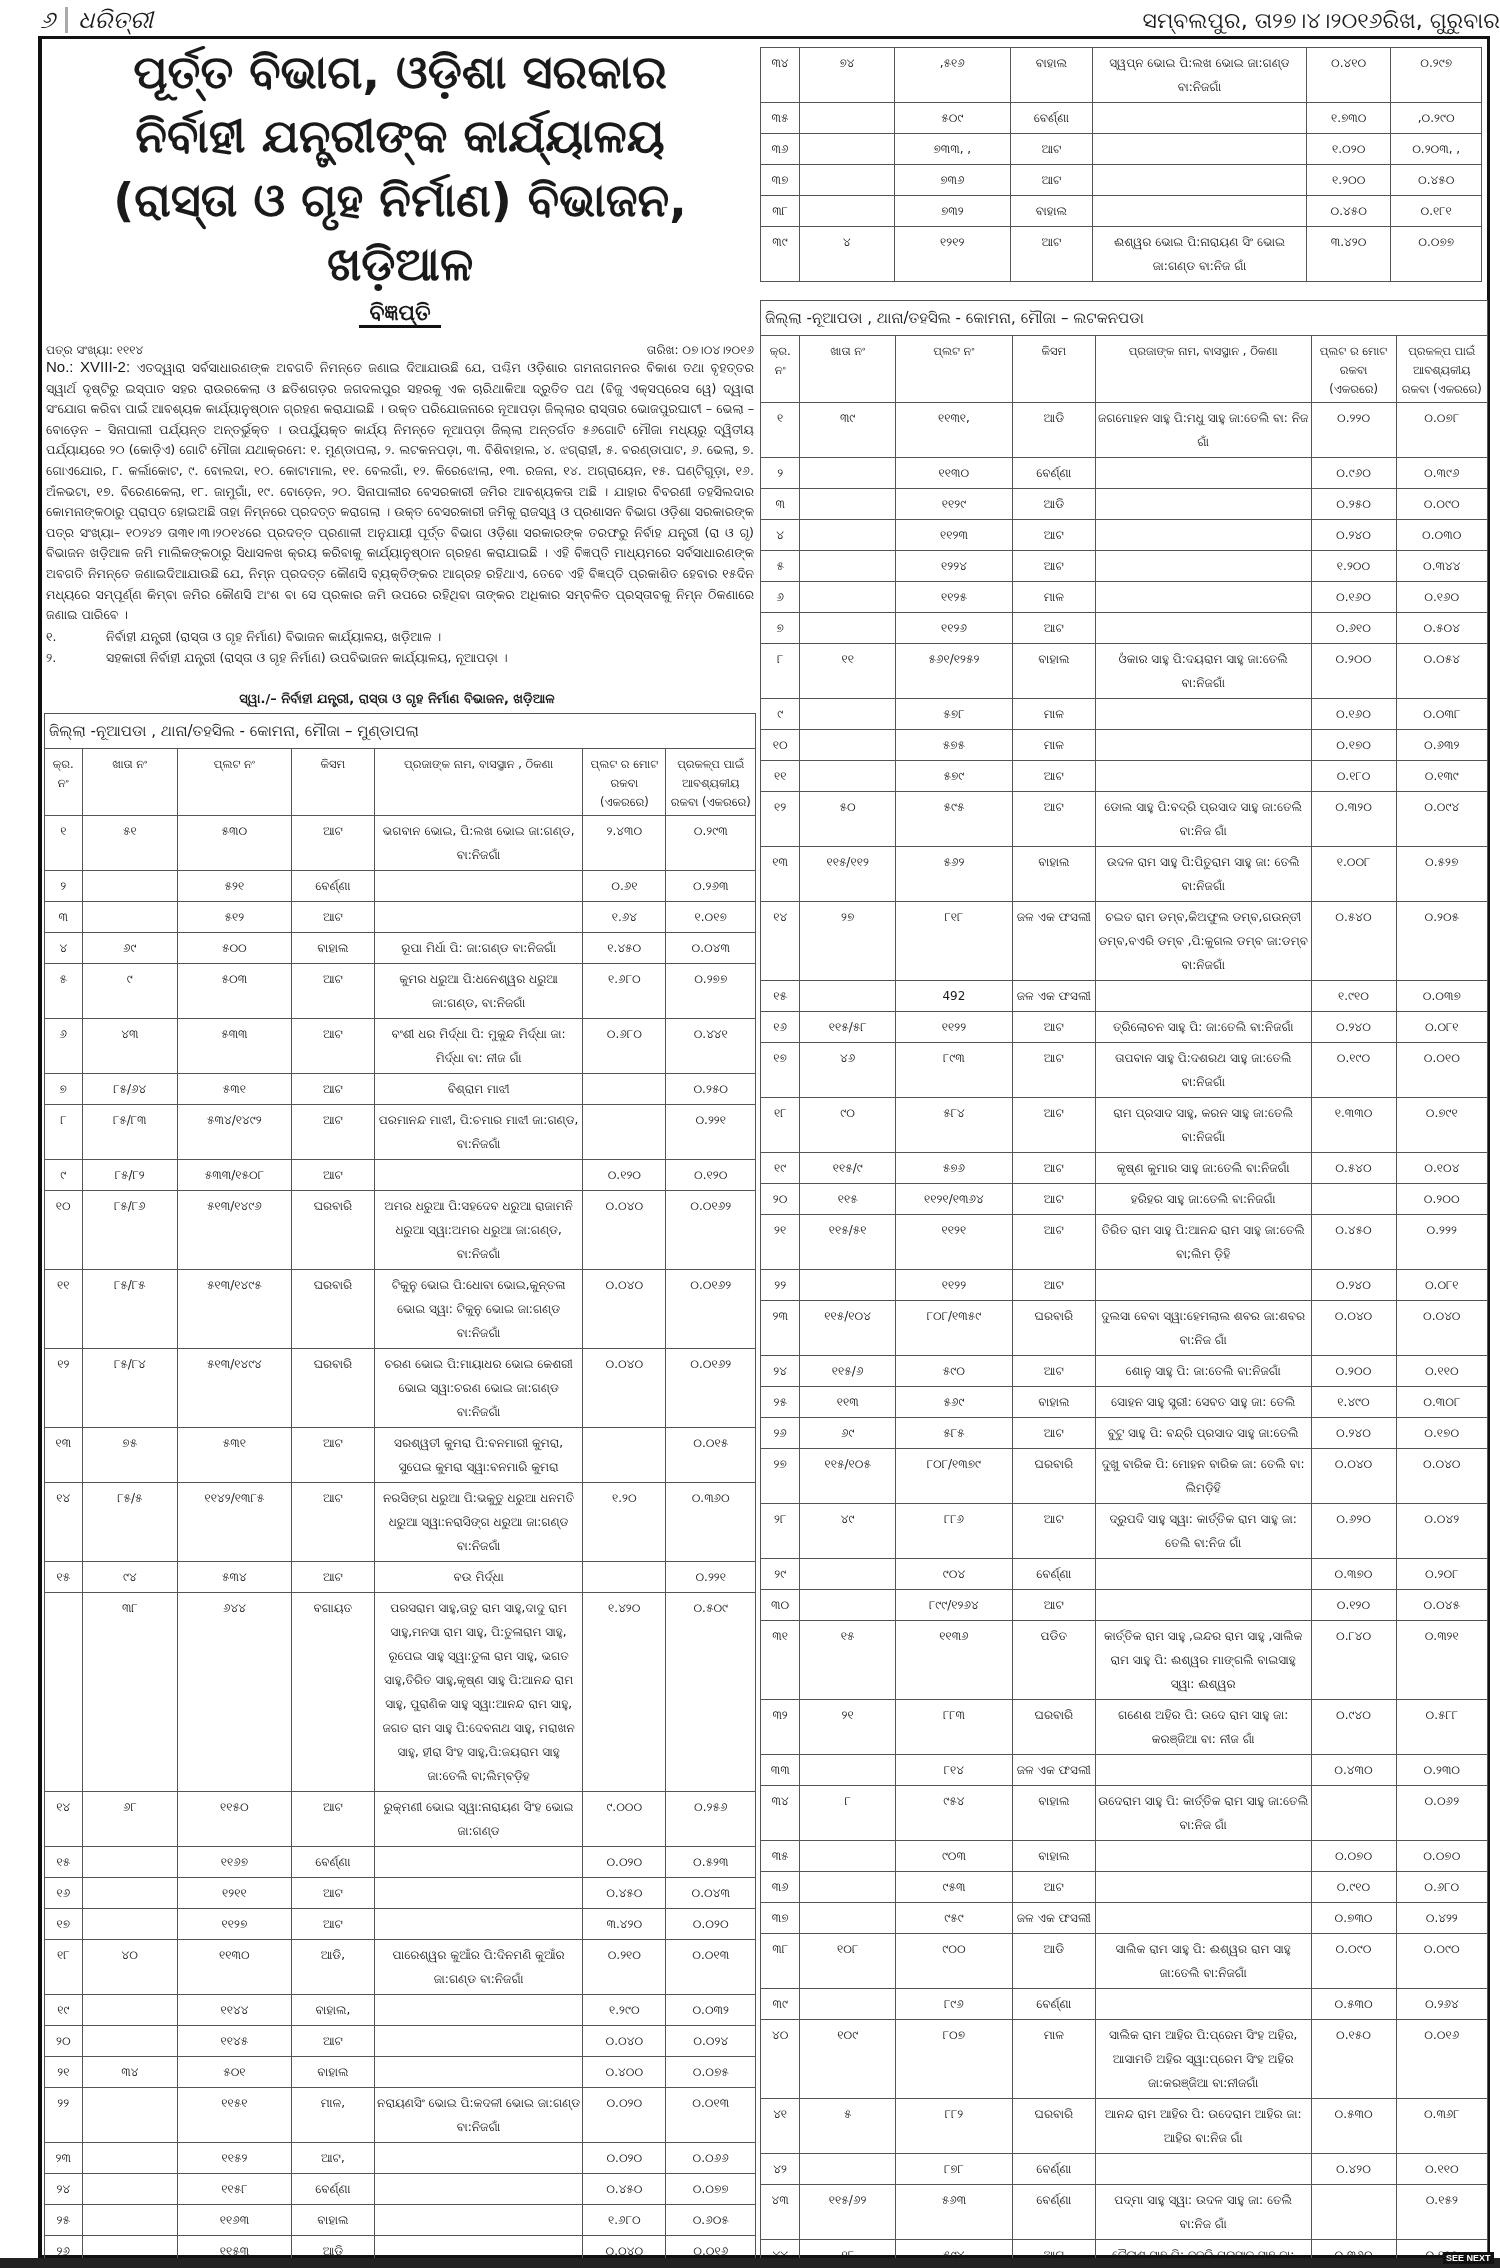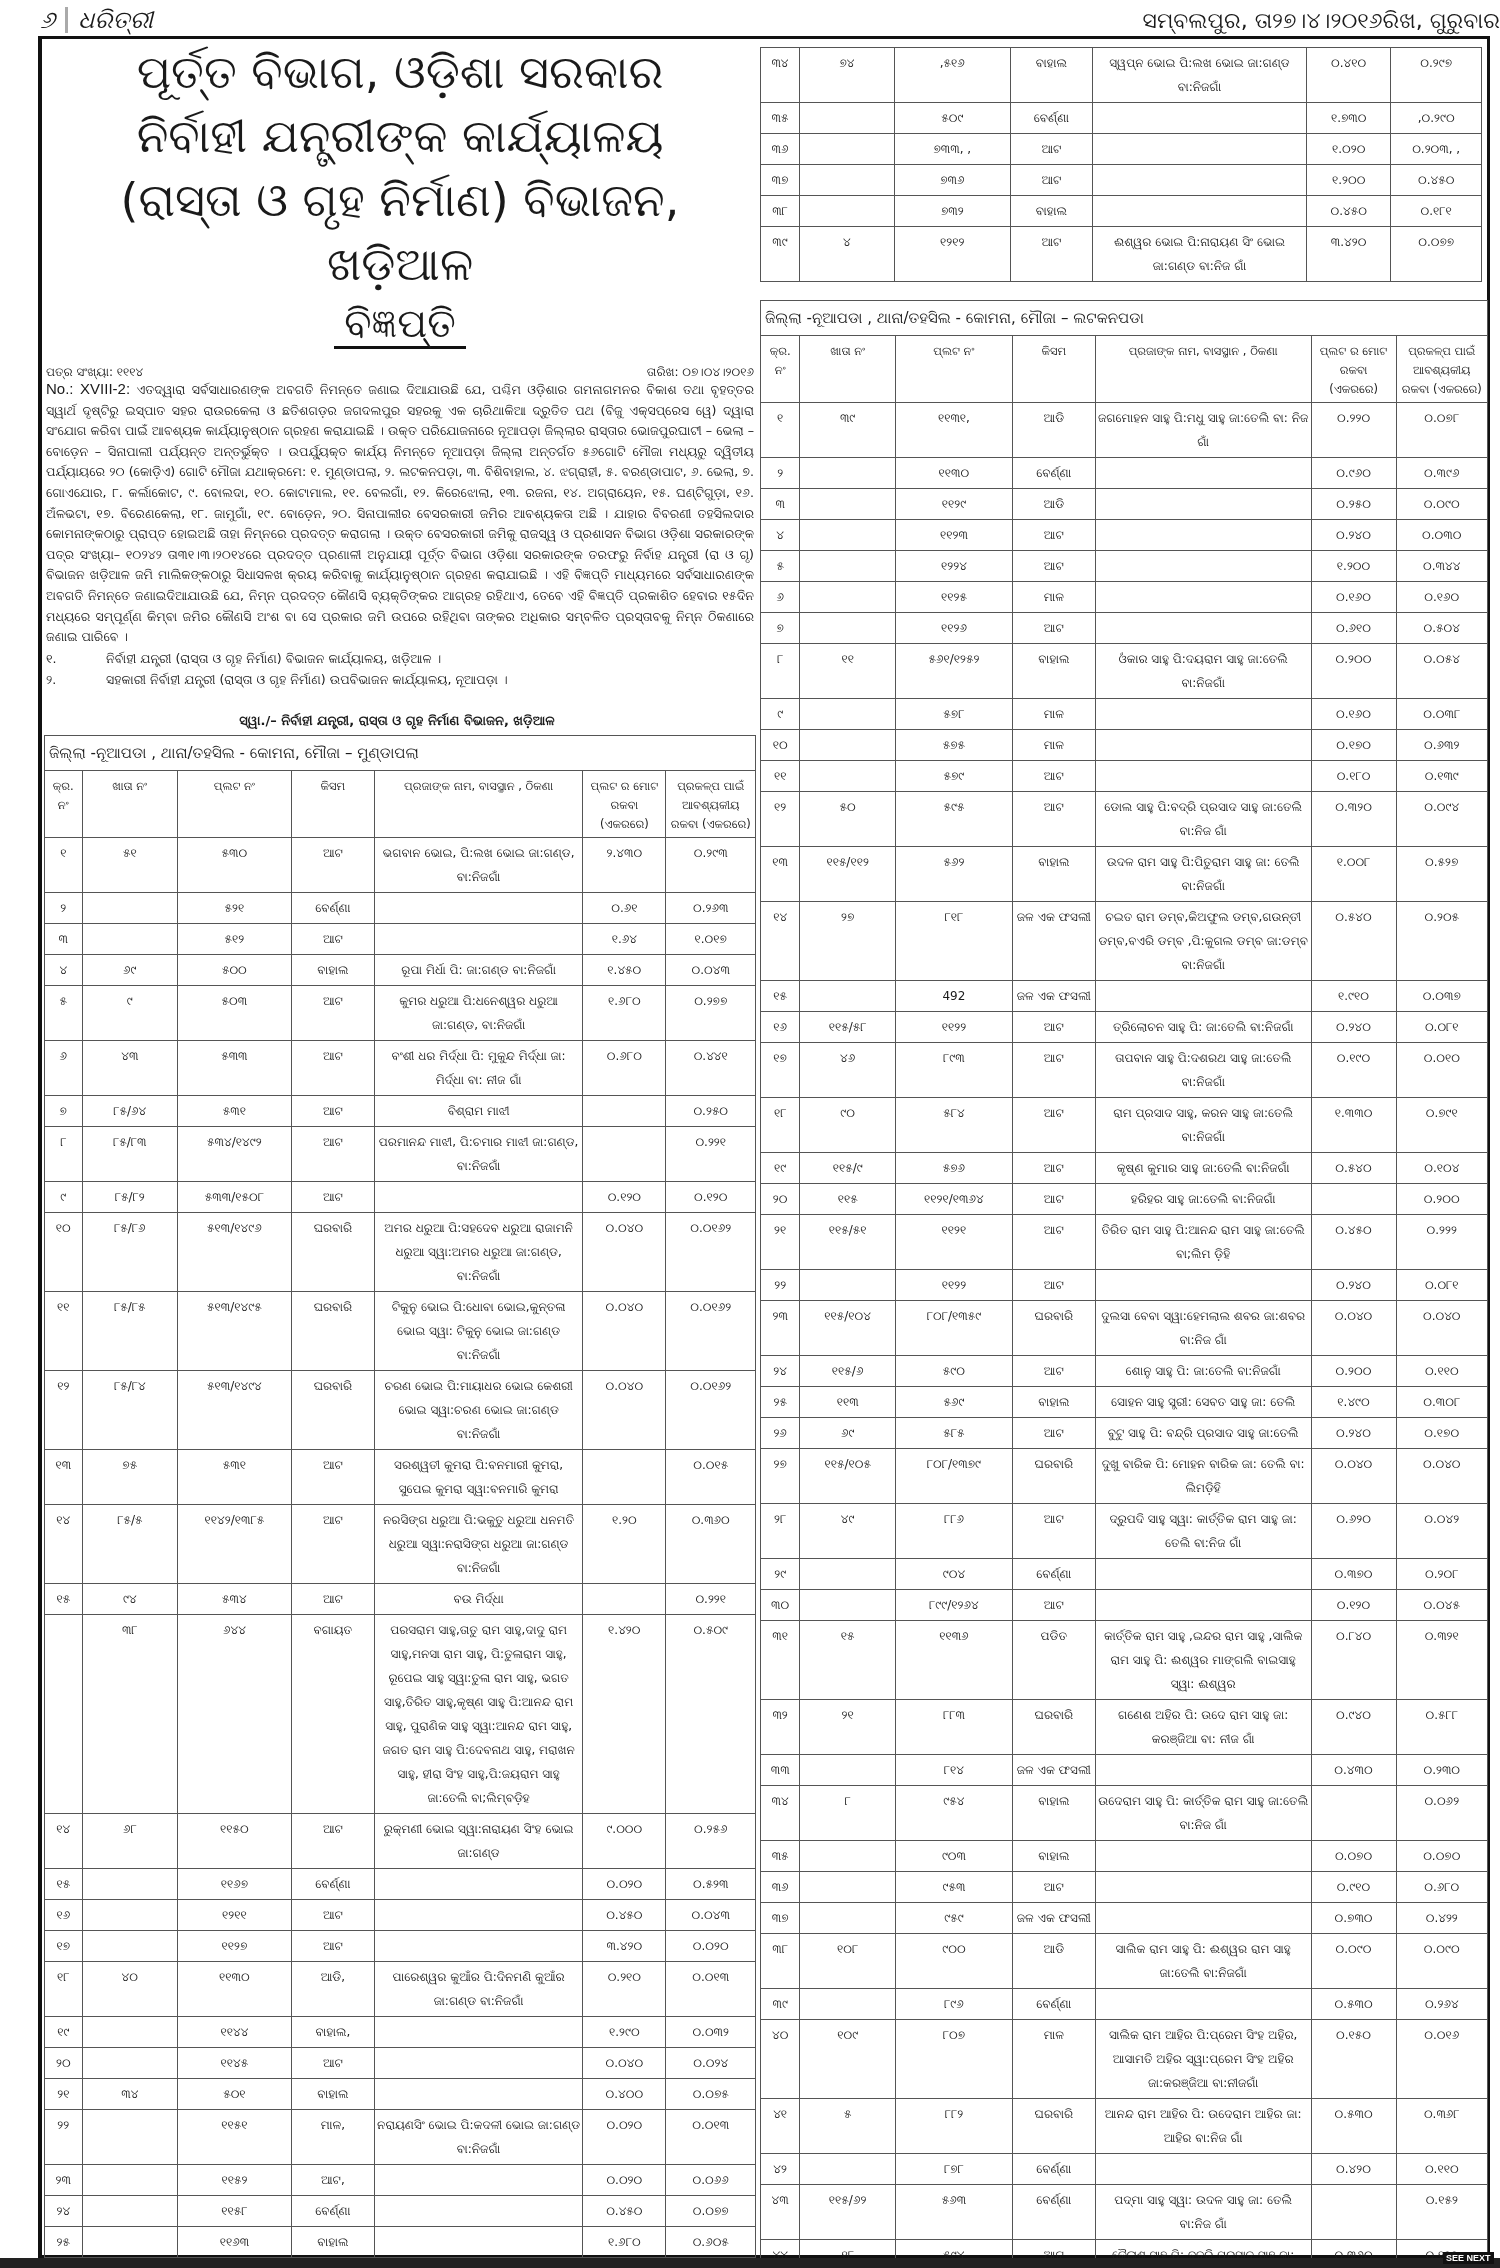--- a/index.html
+++ b/index.html
@@ -4,22 +4,22 @@
 <style>
 *{box-sizing:border-box;margin:0;padding:0}
 body{width:1500px;height:2268px;background:#fff;font-family:"DejaVu Sans",sans-serif;color:#1a1a1a;position:relative;overflow:hidden}
 .mast-left{position:absolute;left:40px;top:6px;font-size:24px;font-style:italic;display:flex;align-items:center;gap:10px}
 .mast-left .bar{width:3px;height:26px;background:#aaa}
 .mast-right{position:absolute;right:0;top:8px;font-size:22px}
 .frame{position:absolute;left:38px;top:36px;width:1452px;height:2222px;border:3px solid #111;border-left-width:4px}
 .bottom-rule{position:absolute;left:0;top:2258px;width:1500px;height:10px;background:#222}
 .lcol{position:absolute;left:44px;top:40px;width:712px}
 .rcol{position:absolute;left:760px;top:40px;width:728px}
-.title{text-align:center;font-weight:normal;font-size:46px;line-height:64px}
-.subtitle{text-align:center;font-weight:normal;font-size:40px;margin-top:4px}
+.title{text-align:center;font-weight:bold;font-size:46px;line-height:64px}
+.subtitle{text-align:center;font-weight:bold;font-size:22px;margin-top:4px}
 .subtitle span{border-bottom:3px solid #111;padding:0 10px}
 .meta{display:flex;justify-content:space-between;font-size:12px;margin-top:18px;padding:0 2px}
 .para{font-size:12.6px;line-height:20.6px;text-align:justify;padding:0 2px}
 .para b{font-family:"Liberation Sans",sans-serif;font-size:15px;font-weight:normal}
 .addr{display:flex;font-size:12.6px;line-height:21px;padding:0 2px}
 .addr .n{width:60px}
 .sign{text-align:center;font-weight:bold;font-size:13px;margin-top:23px;padding-right:6px}
 table{border-collapse:collapse;width:100%;font-size:12px;table-layout:fixed}
 td,th{border:1px solid #555;text-align:center;vertical-align:top;padding:3px 2px;line-height:24px;font-weight:normal}
 th{line-height:19px;font-size:11.5px;padding-top:6px}

